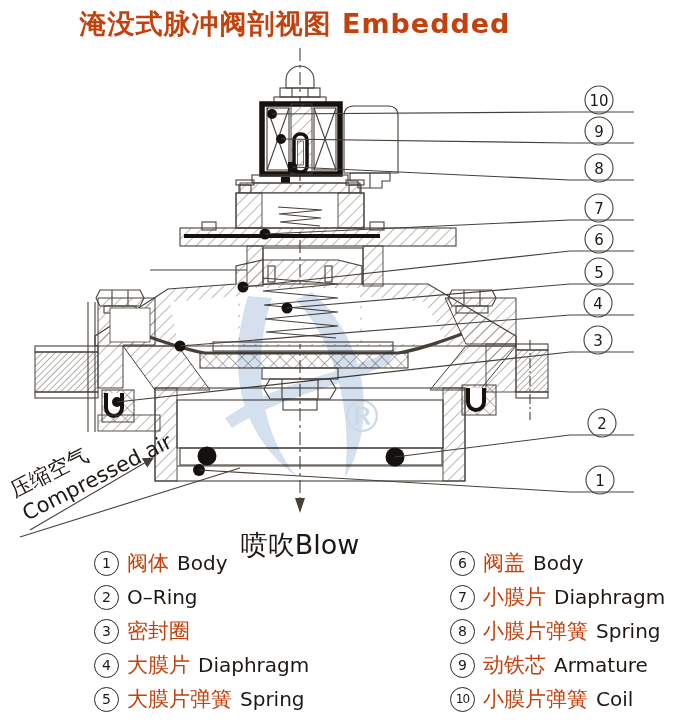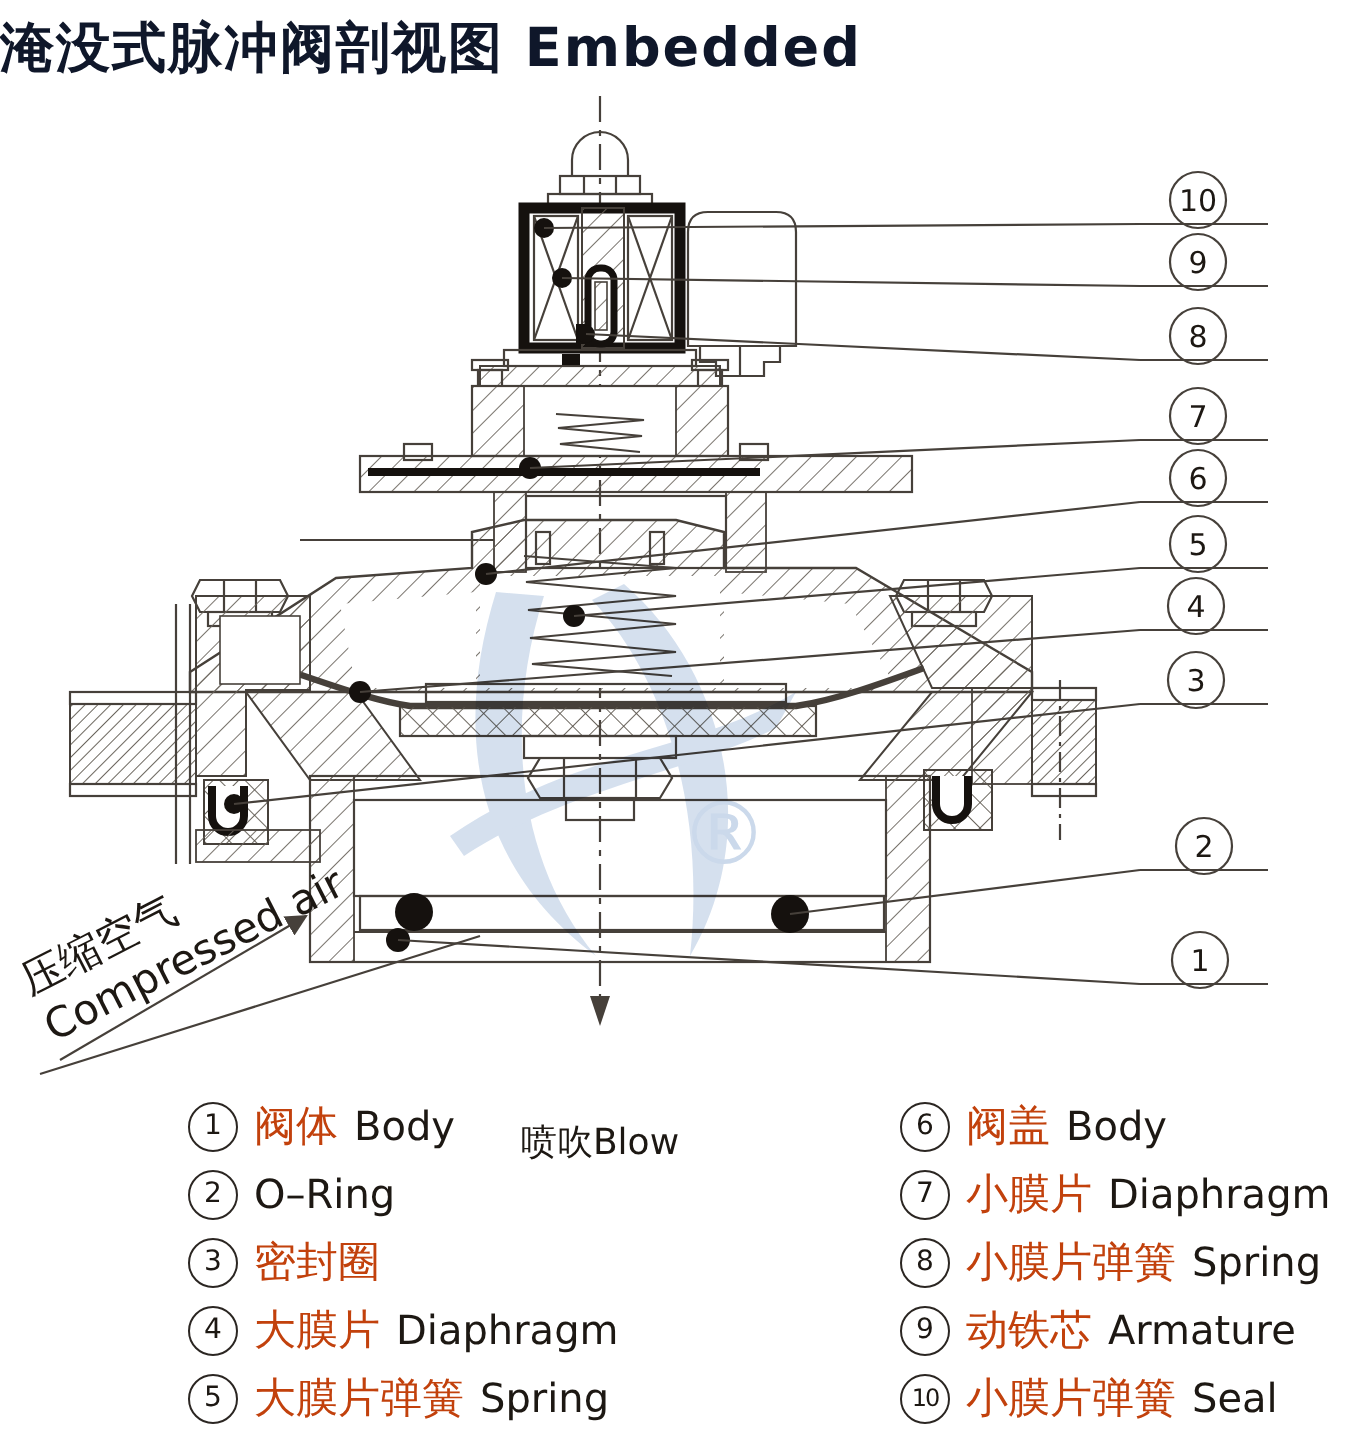--- a/index.html
+++ b/index.html
@@ -1,25 +1,25 @@
 <!DOCTYPE html>
 <html><head>
 <meta charset="utf-8">
 <style>
   html,body{margin:0;padding:0;background:#fff;}
   #stage{position:relative;width:685px;height:724px;background:#fff;overflow:hidden;
          font-family:"DejaVu Sans","Liberation Sans",sans-serif;color:#2b2622;}
-  .title{position:absolute;top:6px;left:0;width:590px;
-         font-size:27px;font-weight:bold;letter-spacing:1px;color:#0f172a;}
+  .title{position:absolute;top:6px;left:0;width:590px;text-align:center;
+         font-size:27px;font-weight:bold;letter-spacing:1px;color:#c2410c;}
   .svgwrap{position:absolute;left:0;top:0;width:685px;height:724px;}
   .air{position:absolute;left:6px;top:480px;transform:rotate(-27deg);transform-origin:0 0;
        font-size:21px;line-height:26px;white-space:nowrap;color:#1d1813;}
   .air .en{font-size:21px;}
   .blow{position:absolute;left:205px;top:527px;width:190px;text-align:center;
-        font-size:18px;color:#1d1813;margin-top:32px;}
+        font-size:27px;color:#1d1813;}
   .legend{position:absolute;left:0;top:550px;width:685px;}
   .col{position:absolute;top:0;}
   .col.left{left:94px;}
   .col.right{left:450px;}
   .lrow{display:flex;align-items:center;gap:8px;height:26px;margin-bottom:8px;}
   .cnum{flex:0 0 auto;width:23px;height:23px;border:1.7px solid #2b2622;border-radius:50%;
         display:inline-flex;align-items:center;justify-content:center;
         font-size:14px;line-height:1;color:#1d1813;}
   .cnum.wide{font-size:12px;letter-spacing:-1px;}
   .cn{font-size:21px;color:#c2410c;}
@@ -330,18 +330,18 @@
           <span class="en">Spring</span>
         </div>
       <div class="lrow">
           <span class="cnum">9</span>
           <span class="cn">动铁芯</span>
           <span class="en">Armature</span>
         </div>
       <div class="lrow">
           <span class="cnum wide">10</span>
           <span class="cn">小膜片弹簧</span>
-          <span class="en">Seal</span>
+          <span class="en">Coil</span>
         </div>
     </div>
   </div>
 
 </div>
 
 </body></html>

